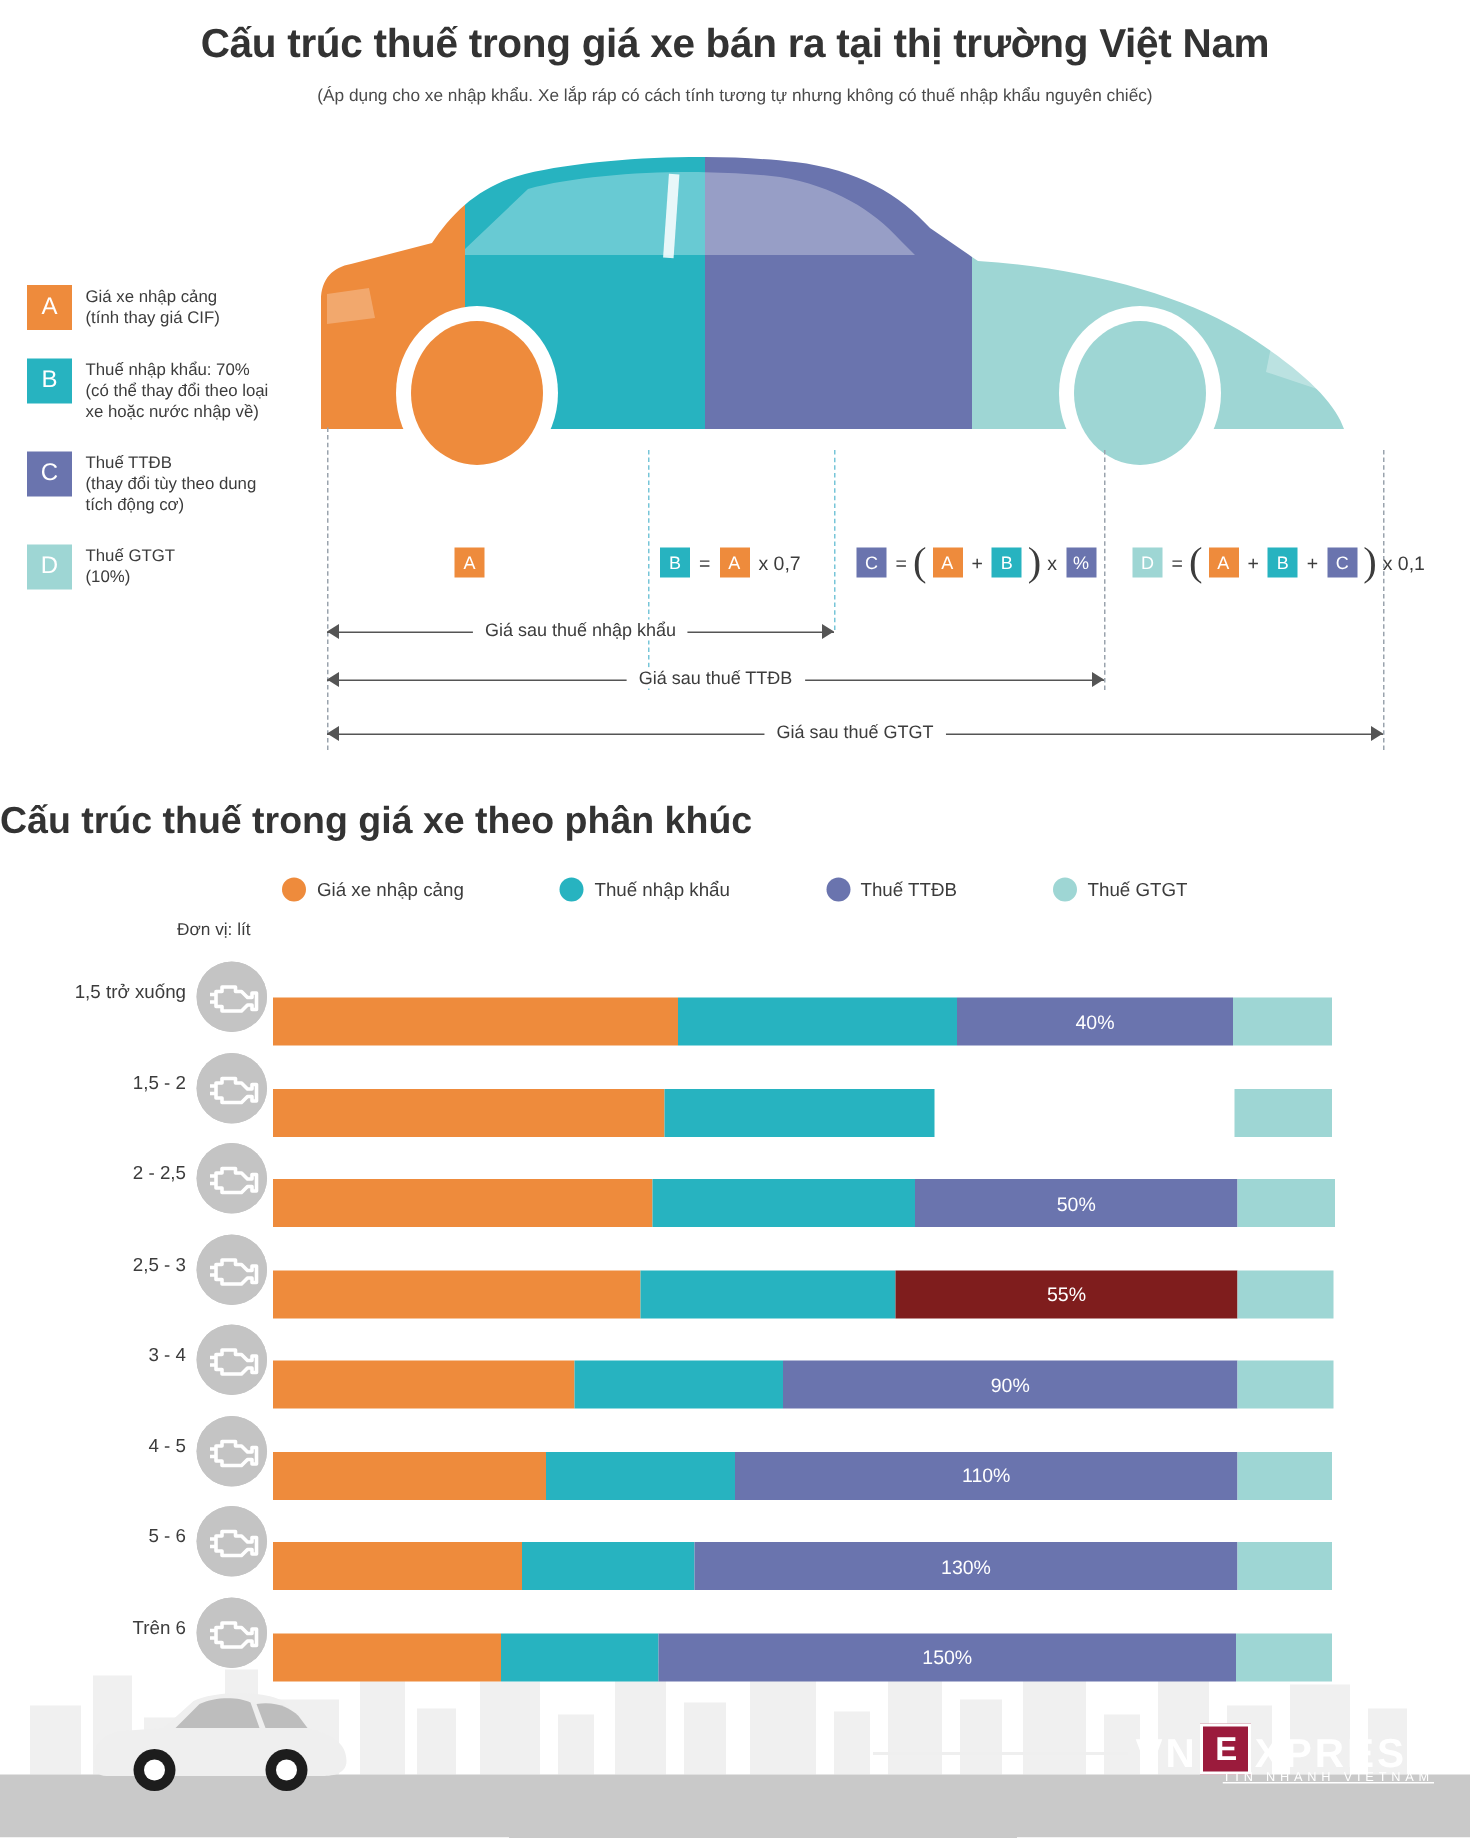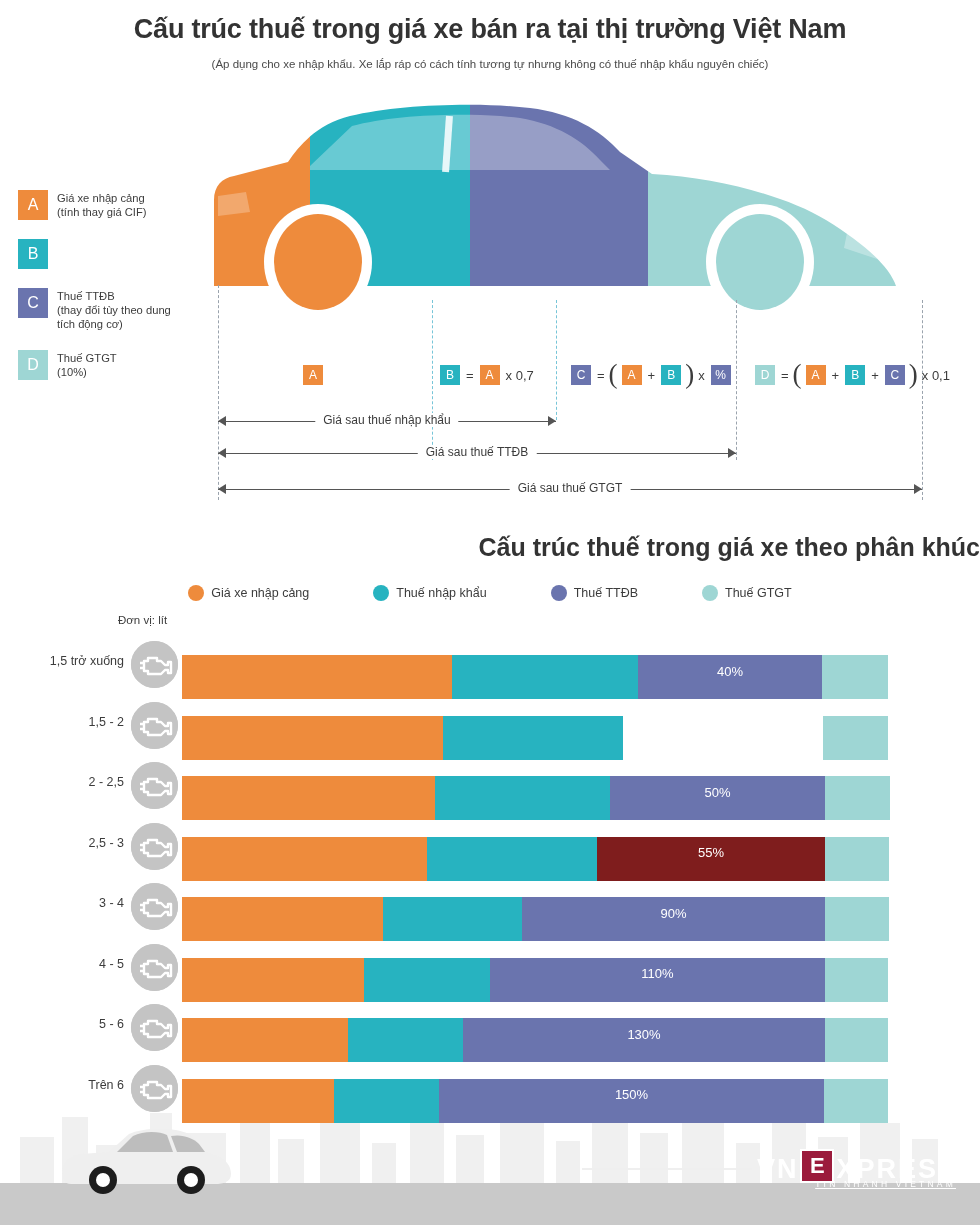--- a/index.html
+++ b/index.html
@@ -62,41 +62,41 @@
   .meas .lbl{
     position:absolute;top:0;left:50%;transform:translateX(-50%);
     background:#fff;padding:0 8px;font-size:12px;color:#3c3c3c;white-space:nowrap;
   }
   .arw{position:absolute;top:3px;width:0;height:0;border-top:5px solid transparent;border-bottom:5px solid transparent;}
   .arw.l{left:0;border-right:8px solid #555;}
   .arw.r{right:0;border-left:8px solid #555;}
 
   
   .sec2-title{
-    position:absolute;top:533px;left:0;width:980px;text-align:right;
+    position:absolute;top:533px;left:0;width:980px;text-align:left;
     font-size:25px;font-weight:bold;color:#333333;
   }
   .chart-legend{position:absolute;top:585px;left:0;width:980px;display:flex;
     justify-content:center;align-items:center;}
   .cl-item{display:flex;align-items:center;margin:0 32px;}
   .dot{width:16px;height:16px;border-radius:50%;margin-right:7px;}
   .cl-lbl{font-size:12.5px;color:#3c3c3c;}
 
   .unit{position:absolute;top:614px;left:118px;font-size:11.5px;color:#3c3c3c;}
 
   
   .chart{position:absolute;left:0;top:636px;width:980px;}
   .brow{position:relative;height:60.5px;}
   .bcat{
     position:absolute;left:0;width:124px;text-align:right;top:18px;
     font-size:12.5px;color:#3c3c3c;
   }
   .bicon{position:absolute;left:131px;top:5px;width:47px;height:47px;border-radius:50%;background:#c4c4c4;}
   .bars{position:absolute;left:182px;top:11px;height:32px;}
-  .seg{position:absolute;top:8px;height:44px;}
+  .seg{position:absolute;top:18px;height:32px;}
   .seg .pct{
     position:absolute;right:0;left:0;top:0;height:32px;
     display:flex;align-items:center;justify-content:center;
     color:#ffffff;font-size:13px;
   }
 
   
   .footer-car{position:absolute;left:55px;bottom:28px;width:180px;height:75px;}
   .logo{position:absolute;right:22px;bottom:42px;display:flex;align-items:flex-end;}
   .logo-rule{position:absolute;right:228px;bottom:55px;width:170px;height:2px;background:#efefef;}
@@ -149,20 +149,25 @@
     <div class="lg-row">
       <div class="lg-box" style="background:#ee8b3c;">A</div>
       <div class="lg-txt">
         <div>Giá xe nhập cảng</div>
         <div>(tính thay giá CIF)</div>
       </div>
     </div>
 
     <div class="lg-row">
       <div class="lg-box" style="background:#27b3c0;">B</div>
+      <div class="lg-txt">
+        <div>Thuế nhập khẩu: 70%</div>
+        <div>(có thể thay đổi theo loại</div>
+        <div>xe hoặc nước nhập về)</div>
+      </div>
     </div>
 
     <div class="lg-row">
       <div class="lg-box" style="background:#6a74ae;">C</div>
       <div class="lg-txt">
         <div>Thuế TTĐB</div>
         <div>(thay đổi tùy theo dung</div>
         <div>tích động cơ)</div>
       </div>
     </div>

